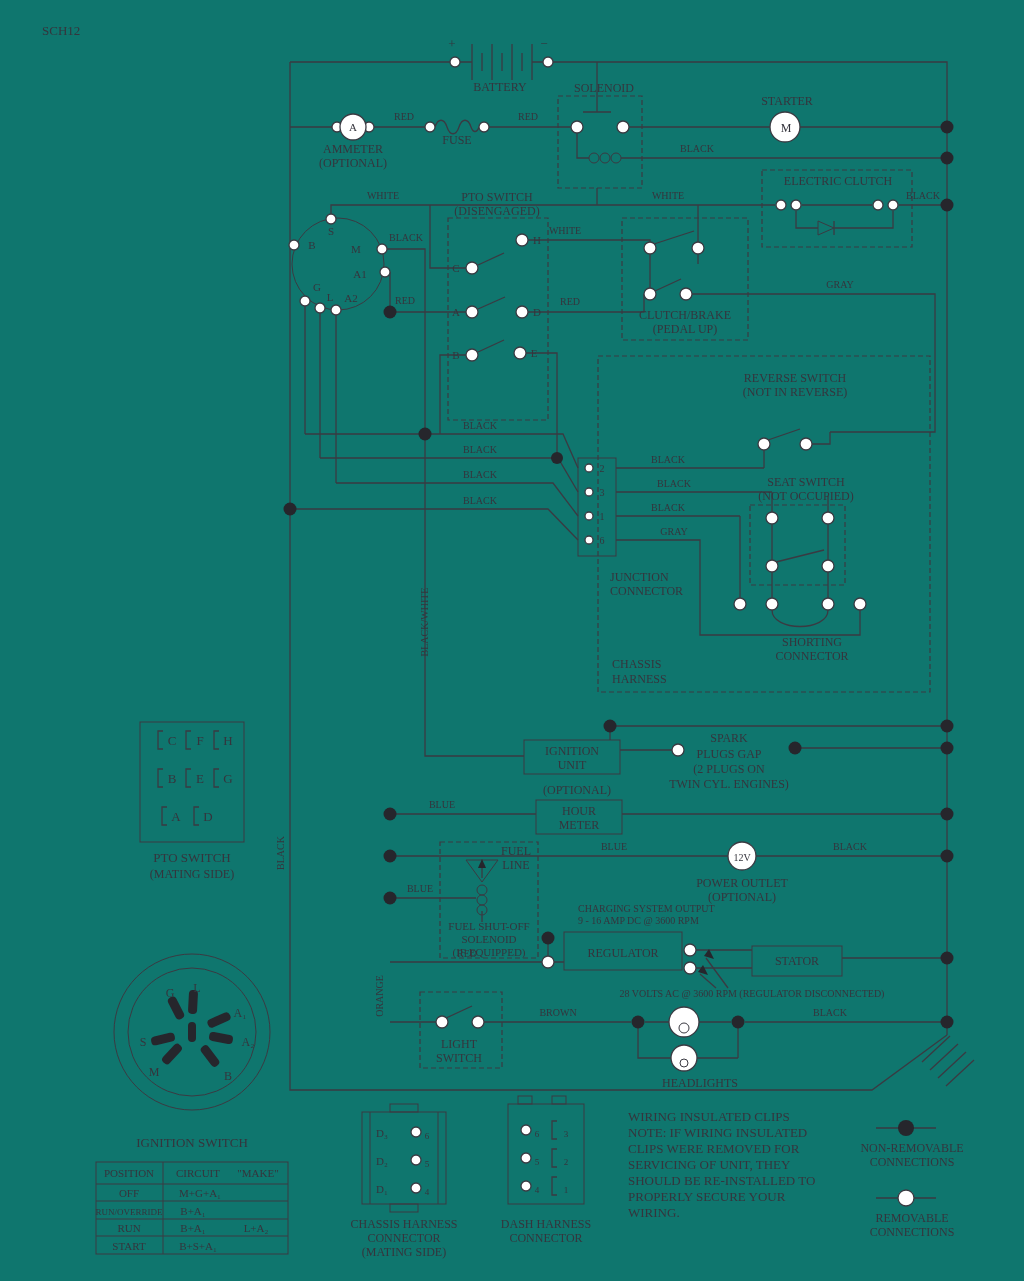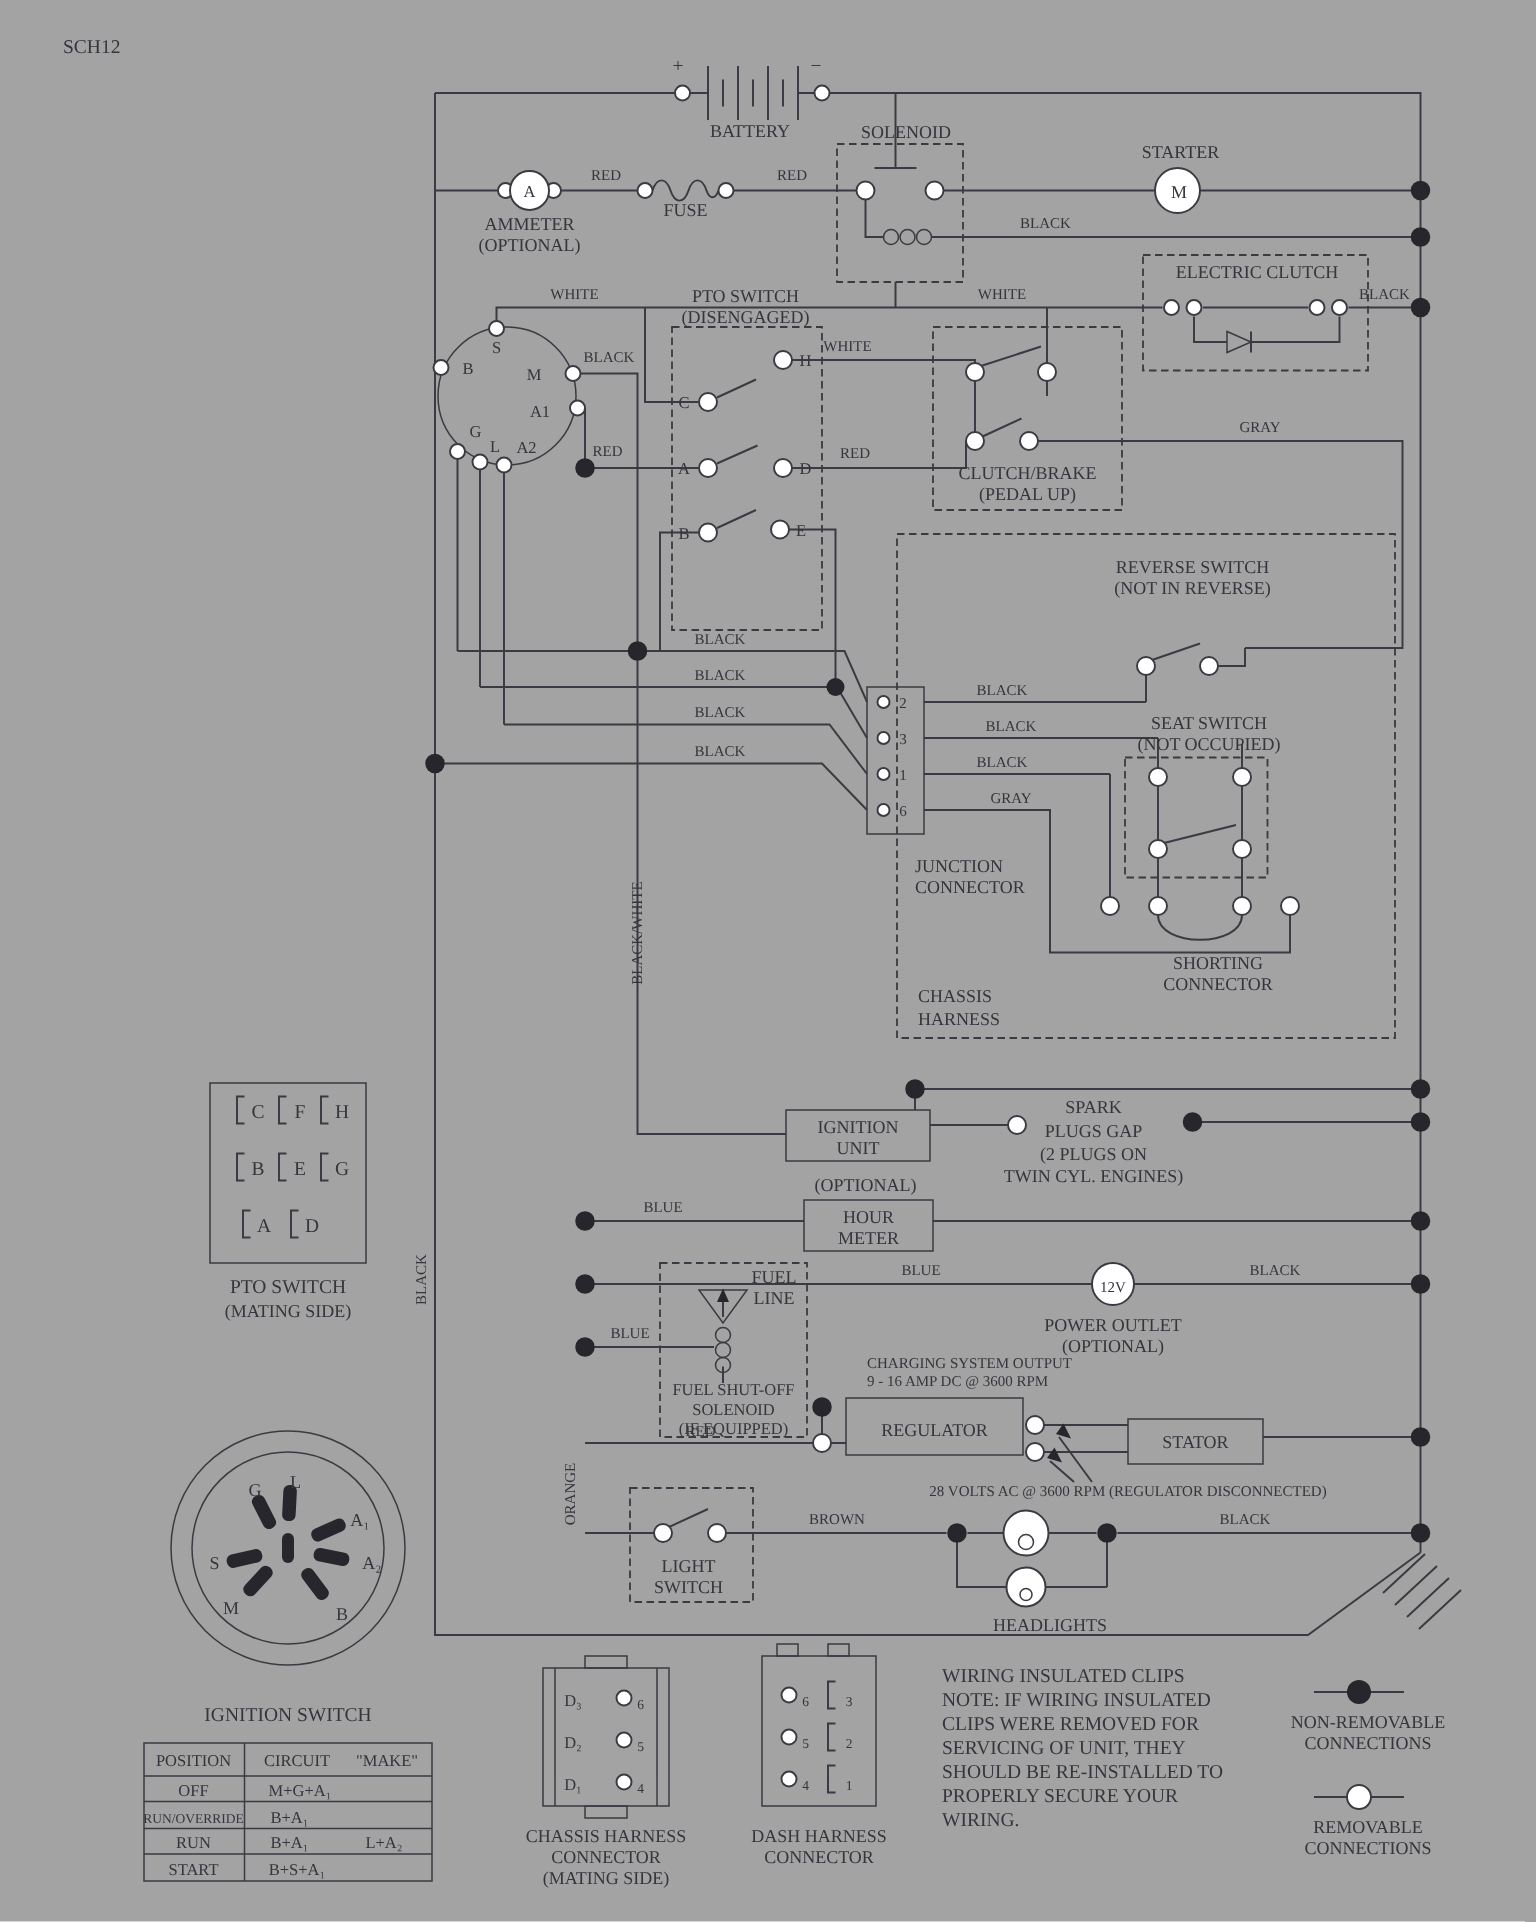--- a/index.html
+++ b/index.html
@@ -1,16 +1,16 @@
 <!DOCTYPE html>
 <html><head>
 <meta charset="utf-8">
 <style>
   html,body{margin:0;padding:0;background:#ffffff}
-  .page{width:1024px;height:1281px;background:#a3a3a3;position:relative;overflow:hidden}
+  .page{width:1024px;height:1281px;background:#0f766e;position:relative;overflow:hidden}
   svg{display:block}
   text{font-family:"Liberation Serif","DejaVu Serif",serif;fill:#35353d;font-size:12px;text-anchor:middle}
   .l{font-size:13px}
   .m{font-size:11px}
   .s{font-size: 10px}
   .xs{font-size:9px}
   .st{text-anchor:start}
   .w{fill:none;stroke:#3a3a42;stroke-width:1.3}
   .thin{fill:none;stroke:#3a3a42;stroke-width:1}
   .dash{fill:none;stroke:#3a3a42;stroke-width:1.2;stroke-dasharray:5 3}

